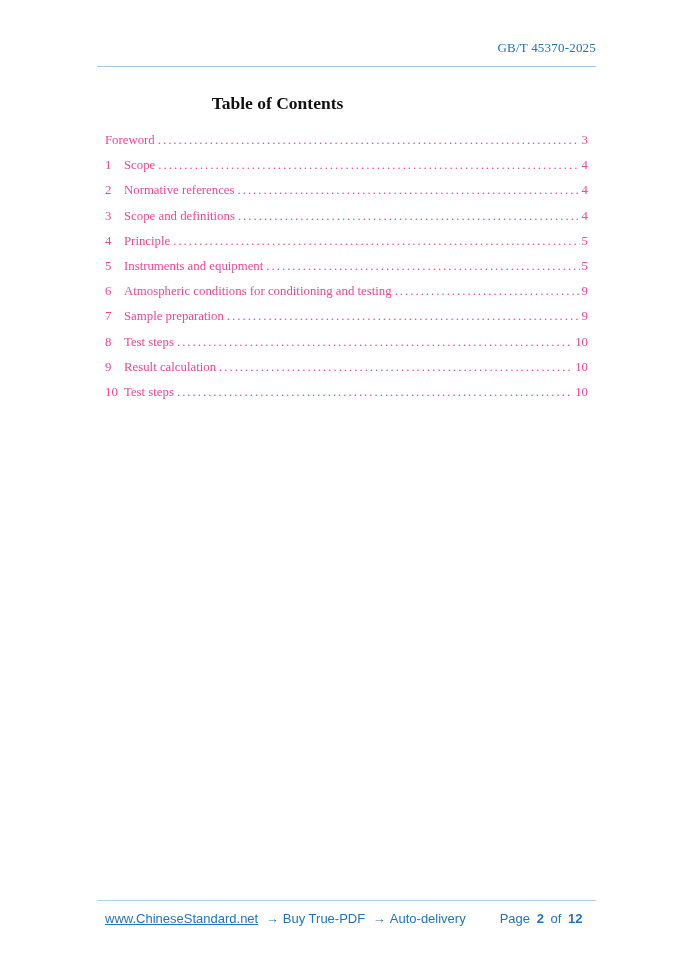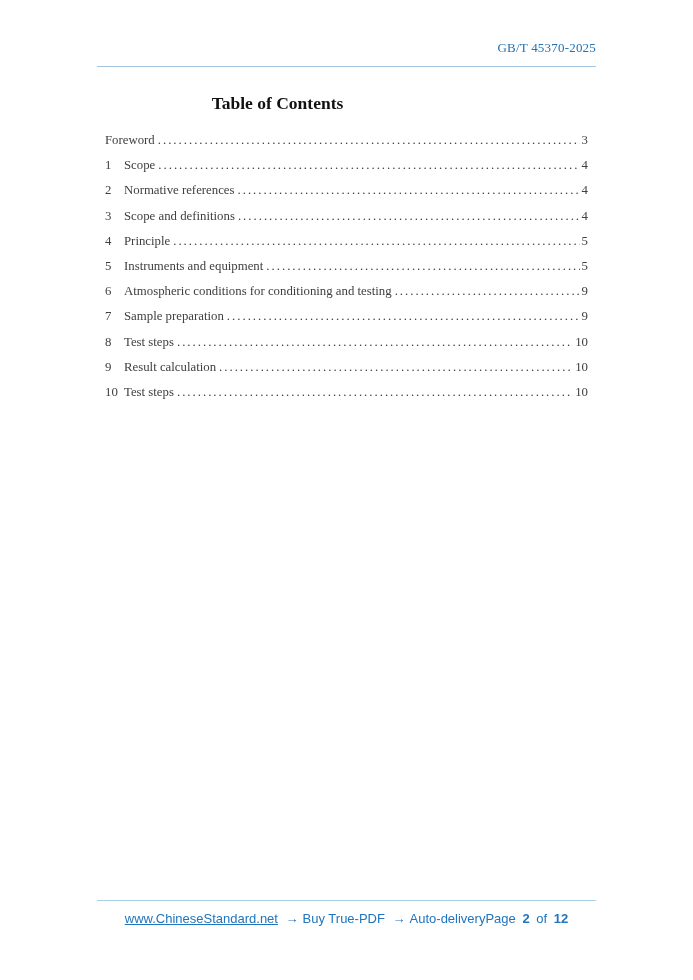--- a/index.html
+++ b/index.html
@@ -52,21 +52,21 @@
   .toc {
     position: absolute;
     top: 128px;
     left: 105px;
     width: 483px;
   }
   .toc-row {
     display: flex;
     align-items: baseline;
     font-size: 12.8px;
-    color: #404040;
+    color: #ec4899;
     height: 25.2px;
     line-height: 25.2px;
     cursor: default;
   }
   .toc-num {
     display: inline-block;
     min-width: 19px;
     white-space: nowrap;
   }
   .toc-num:empty { display: none; }
@@ -91,33 +91,33 @@
     width: 499px;
     height: 0;
     border-top: 1.4px solid #A9D0E6;
   }
   .footer {
     position: absolute;
     top: 911px;
     left: 105px;
     width: 483px;
     display: flex;
-    justify-content: center;
+    justify-content: flex-start;
     align-items: baseline;
     font-family: "Liberation Sans", sans-serif;
     font-size: 13px;
     color: #2175BC;
   }
   .footer-left { white-space: nowrap; }
   .footer-left .site {
     text-decoration: underline;
     cursor: pointer;
   }
   .footer-left .arrow { margin: 0 4px; }
-  .footer-right { white-space: nowrap; }
+  .footer-right { white-space: nowrap; margin-left: 34px; }
   .footer-right .strong { font-weight: bold; }
   .footer-right span { margin-left: 3px; }
   .footer-right span:first-child { margin-left: 0; }
 </style>
 </head>
 <body>
 
 <div class="page">
 
   <div class="header">

